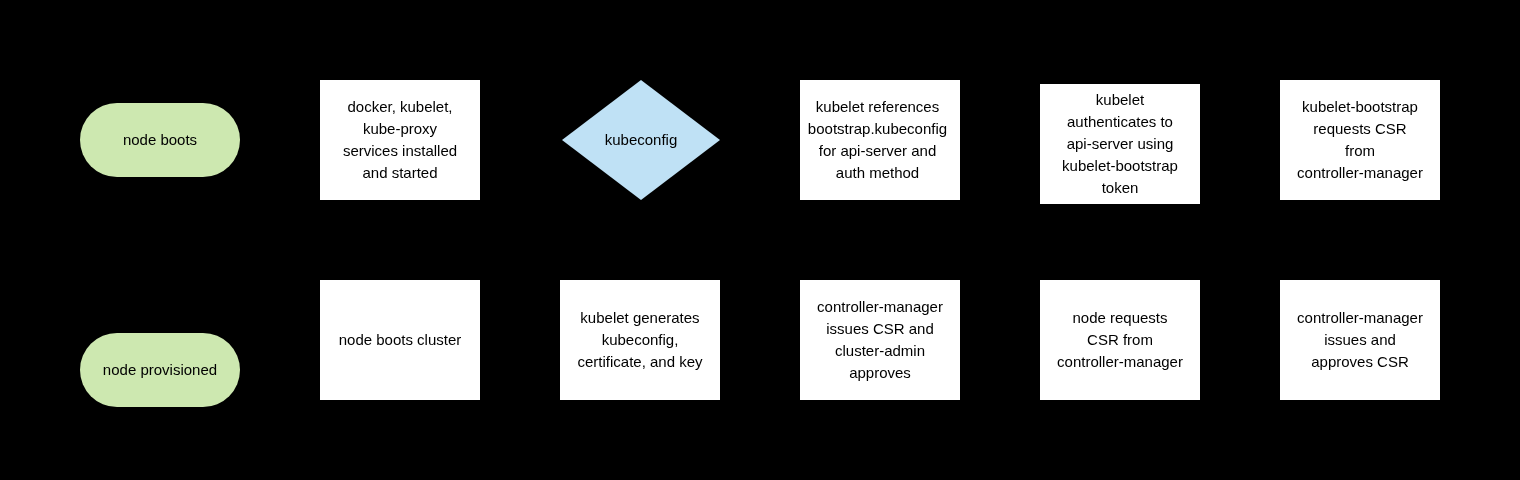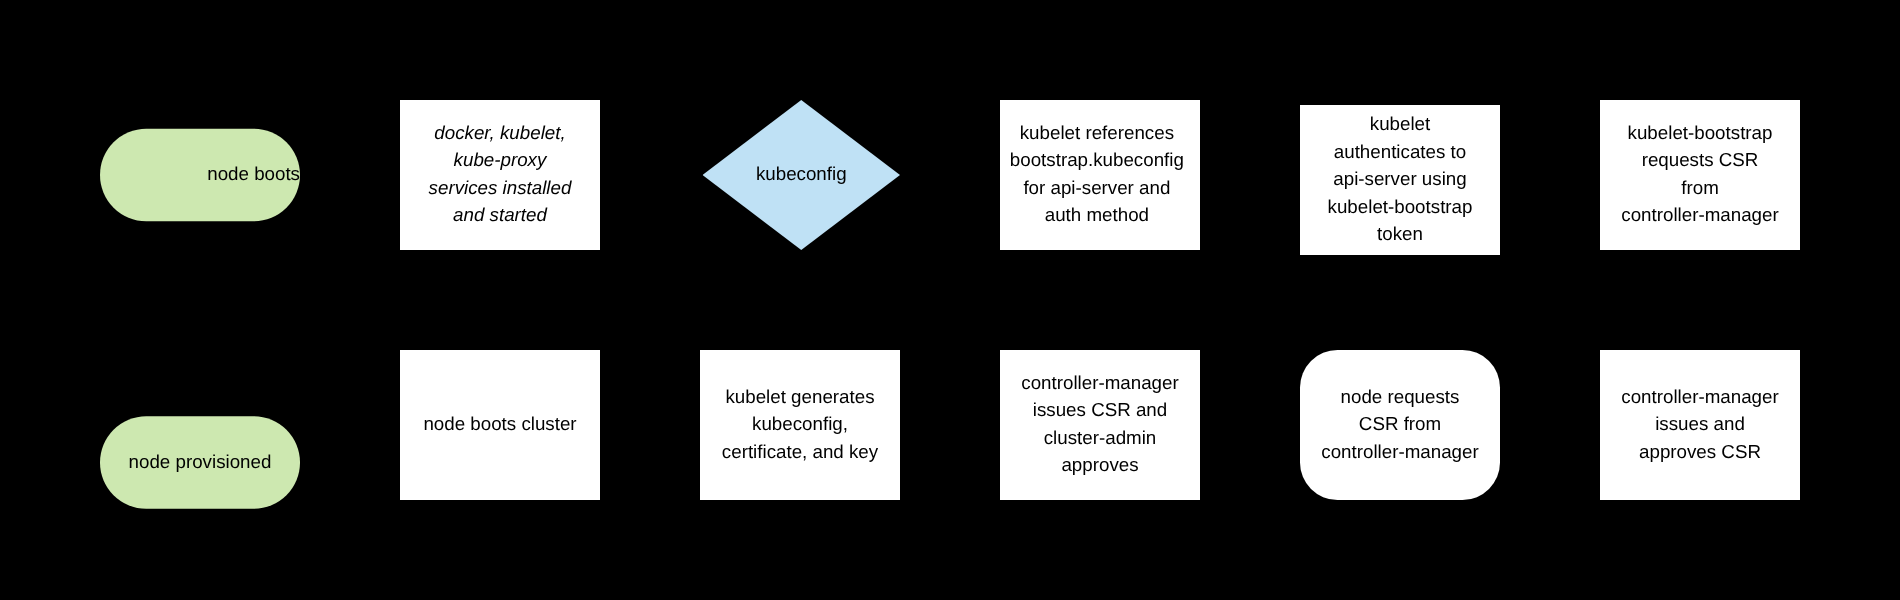--- a/index.html
+++ b/index.html
@@ -76,25 +76,25 @@
   .overflow-label {
     width: 170px;
     margin-left: -5px;
   }
 </style>
 </head>
 <body>
 
 <div id="canvas">
 
-  <div class="node node-terminator" style="left:80px; top:103px;text-align:right;">
+  <div class="node node-terminator" style="left:80px; top:103px;">
     <span class="node-label">node boots</span>
   </div>
 
-  <div class="node node-process" style="left:320px; top:80px;font-style:italic;">
+  <div class="node node-process" style="left:320px; top:80px;">
     <span class="node-label">docker, kubelet,
 kube-proxy
 services installed
 and started</span>
   </div>
 
   <div class="node node-process" style="left:800px; top:80px;">
     <span class="node-label overflow-label">kubelet references
 bootstrap.kubeconfig
 for api-server and
@@ -135,21 +135,21 @@
 certificate, and key</span>
   </div>
 
   <div class="node node-process" style="left:800px; top:280px;">
     <span class="node-label">controller-manager
 issues CSR and
 cluster-admin
 approves</span>
   </div>
 
-  <div class="node node-process" style="left:1040px; top:280px;border-radius:30px;">
+  <div class="node node-process" style="left:1040px; top:280px;">
     <span class="node-label">node requests
 CSR from
 controller-manager</span>
   </div>
 
   <div class="node node-process" style="left:1280px; top:280px;">
     <span class="node-label">controller-manager
 issues and
 approves CSR</span>
   </div>

